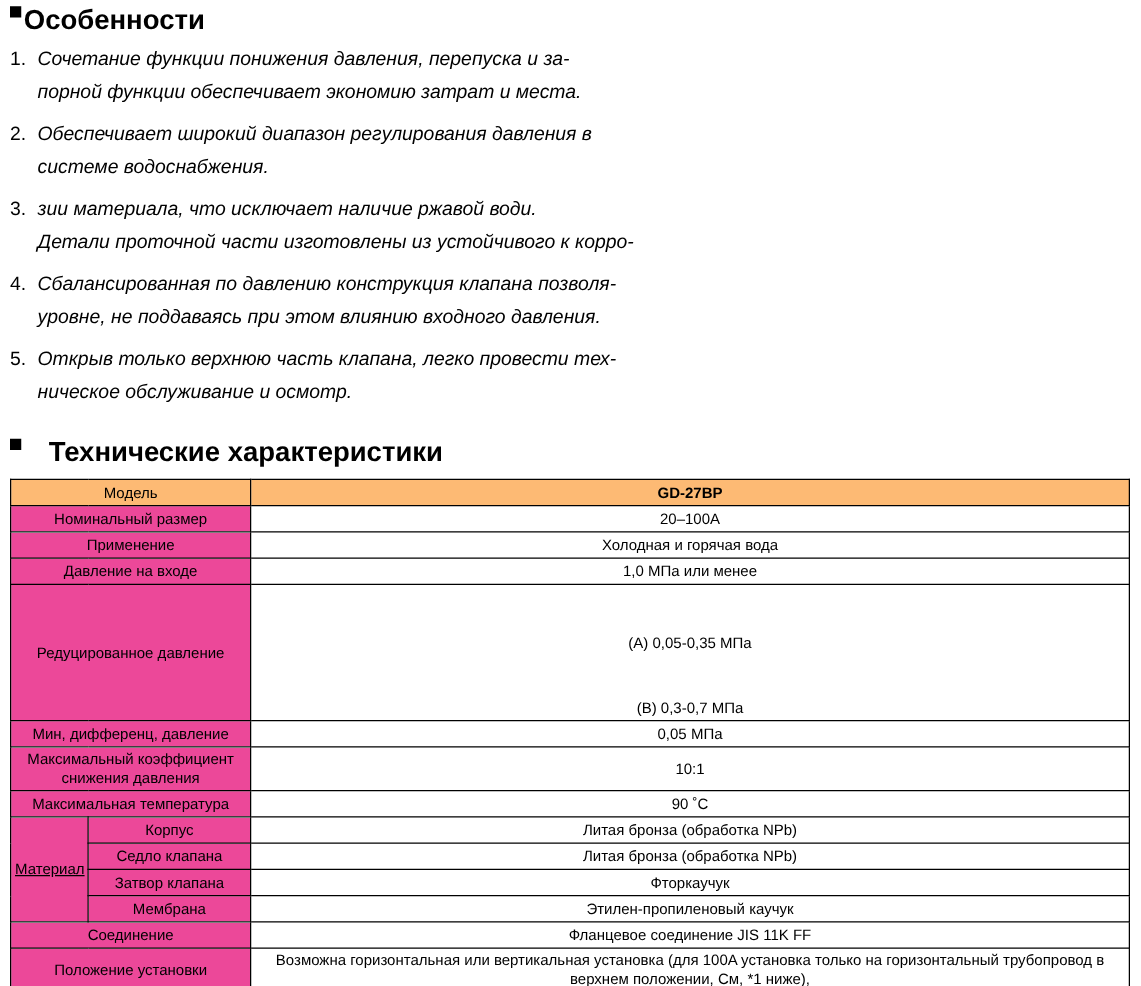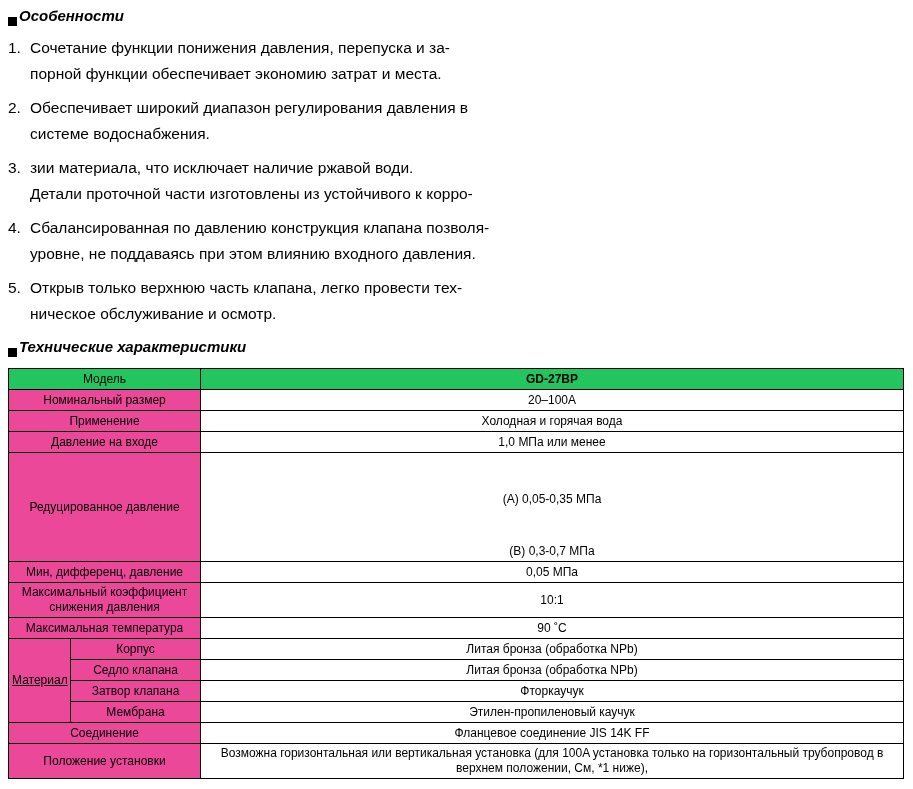--- a/index.html
+++ b/index.html
@@ -4,44 +4,44 @@
 <style>
   html,body{margin:0;padding:0;}
   body{
     width:913px;height:789px;background:#ffffff;color:#000;
     font-family:"Liberation Sans","DejaVu Sans",sans-serif;
     overflow:hidden;
   }
   .page{padding:5px 8px 0 8px;}
 
   .section-heading{
-    display:flex;align-items:flex-end;
-    font-size:15px;font-weight:bold;margin:0;line-height:21px;font-style:italic;
+    display:flex;align-items:flex-start;
+    font-size:22px;font-weight:bold;margin:0;line-height:21px;
   }
   .sq{width:9px;height:9px;background:#000;display:inline-block;margin-right:2px;flex:none;}
 
   .features{list-style:none;margin:9px 0 0 0;padding:0;font-size:15.5px;}
   .feature{display:flex;margin-bottom:8px;}
   .feature .num{width:22px;flex:none;line-height:26px;}
-  .feature .lines{flex:1;}
+  .feature .lines{flex:1;font-style:italic;}
   .feature .lines div{line-height:26px;white-space:nowrap;}
 
-  .specs-heading{margin-top:9px;}
+  .specs-heading{margin-top:24px;gap:20px;}
 
   table.spec{
     border-collapse:collapse;table-layout:fixed;
     width:896px;margin-top:11px;font-size:12px;
   }
   table.spec td{
     border:1px solid #000;text-align:center;vertical-align:middle;
     padding:2px 3px;line-height:15px;height:16px;
     overflow:hidden;
   }
   td.lbl{background:#ec4899;}
-  tr.hdr td{background:#22c55e;}
+  tr.hdr td{background:#fdba74;}
   td.hdr-val{font-weight:bold;}
   td.mat{padding-left:1px;padding-right:1px;text-decoration:underline;}
   .vline{line-height:15px;margin-top:37px;}
 
   .footnotes{list-style:none;margin:7px 0 0 0;padding:0;font-size:13.5px;}
   .footnotes li{display:flex;margin-bottom:6px;line-height:16px;}
   .footnotes .dot{width:22px;flex:none;text-align:left;font-size:12px;}
 </style>
 </head>
 <body>
@@ -150,21 +150,21 @@
       <tr>
         <td class="lbl">Затвор клапана</td>
         <td>Фторкаучук</td>
       </tr>
       <tr>
         <td class="lbl">Мембрана</td>
         <td>Этилен-пропиленовый каучук</td>
       </tr>
       <tr>
         <td class="lbl" colspan="2">Соединение</td>
-        <td>Фланцевое соединение JIS 14K FF</td>
+        <td>Фланцевое соединение JIS 11K FF</td>
       </tr>
       <tr>
         <td class="lbl" colspan="2">Положение установки</td>
         <td>Возможна горизонтальная или вертикальная установка (для 100A установка только на горизонтальный трубопровод в верхнем положении, См, *1 ниже),</td>
       </tr>
     </tbody>
   </table>
 
   <ul class="footnotes">
     <li>

